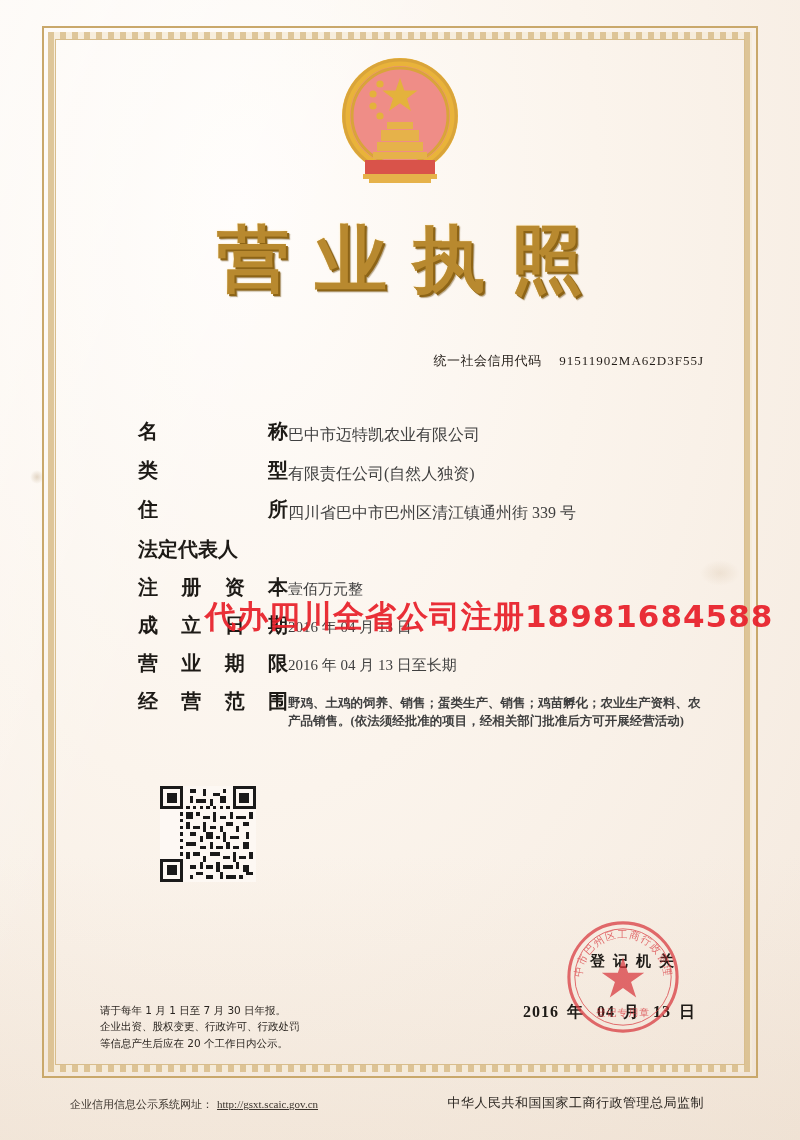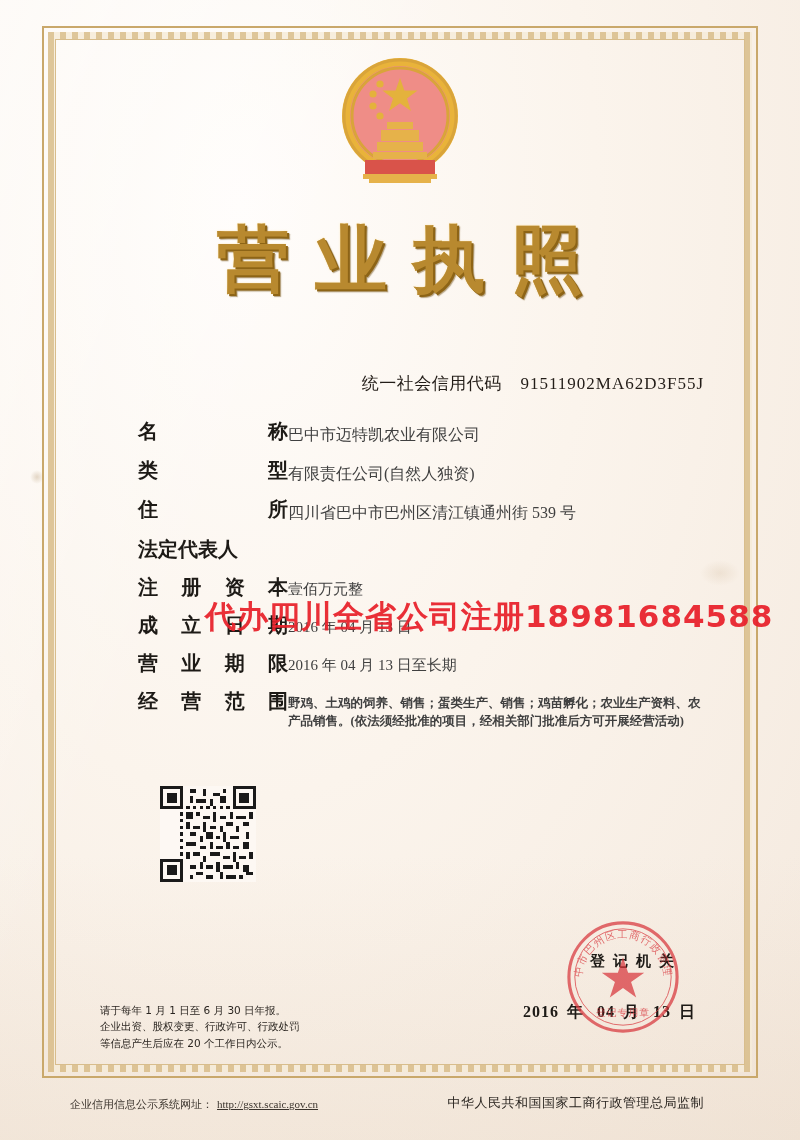--- a/index.html
+++ b/index.html
@@ -68,22 +68,22 @@
       2px 2px 0 #8d6416,
       3px 3px 1px rgba(110,76,16,.5),
       0 0 2px rgba(255,230,170,.9);
     background:linear-gradient(180deg,#e8c169 0%,#c3932f 45%,#8f6415 100%);
     -webkit-background-clip:text;
     background-clip:text;
   }
 
   
   .credit{
-    position:absolute;top:372px;right:96px;
-    font-size:17px;color:#231d18;letter-spacing:.5px;
+    position:absolute;top:352px;right:96px;
+    font-size:13px;color:#231d18;letter-spacing:.5px;
   }
   .credit .code{margin-left:14px;font-family:"Liberation Serif",serif;letter-spacing:1px;}
 
   
   .fields{position:absolute;left:138px;top:418px;right:96px;}
   .row{display:flex;align-items:flex-start;margin-bottom:11px;}
   .row .label{
     width:150px;flex:none;
     font-size:20px;font-weight:bold;color:#1d1a16;
     font-family:"DejaVu Serif",serif;
@@ -228,21 +228,21 @@
         <span>型</span>
       </div>
     <div class="value big">有限责任公司(自然人独资)</div>
   </div>
 
   <div class="row">
     <div class="label">
         <span>住</span>
         <span>所</span>
       </div>
-    <div class="value big">四川省巴中市巴州区清江镇通州街 539 号</div>
+    <div class="value big">四川省巴中市巴州区清江镇通州街 339 号</div>
   </div>
 
   <div class="row">
     <div class="label" style="letter-spacing:0">
         <span>法定代表人</span>
       </div>
   </div>
 
   <div class="row">
     <div class="label">
@@ -392,21 +392,21 @@
   <circle cx="60" cy="60" r="49" fill="none" stroke="#d8363c" stroke-width="1"></circle>
   <path id="sealArc" d="M 18 62 A 42 42 0 0 1 102 62" fill="none"></path>
   <text font-size="10.5" fill="#d8363c" font-family="'DejaVu Serif',serif" letter-spacing="1.2">
     <textPath href="#sealArc" startOffset="50%" text-anchor="middle">巴中市巴州区工商行政管理局</textPath>
   </text>
   <polygon points="60,40 65.2,55.6 81.6,55.6 68.2,65.2 73.4,80.8 60,71.2 46.6,80.8 51.8,65.2 38.4,55.6 54.8,55.6" fill="#d8363c"></polygon>
   <text x="60" y="100" font-size="10" fill="#d8363c" text-anchor="middle" font-family="'DejaVu Serif',serif" letter-spacing="1">登记专用章</text>
 </svg>
 
 <div class="note">
-  <div>请于每年 1 月 1 日至 6 月 30 日年报。</div>
+  <div>请于每年 1 月 1 日至 7 月 30 日年报。</div>
   <div>企业出资、股权变更、行政许可、行政处罚</div>
   <div>等信息产生后应在 20 个工作日内公示。</div>
 </div>
 
 <div class="bottom-left">
   <span>企业信用信息公示系统网址：</span><span class="url">http://gsxt.scaic.gov.cn</span>
 </div>
 
 <div class="bottom-right">中华人民共和国国家工商行政管理总局监制</div>
 

